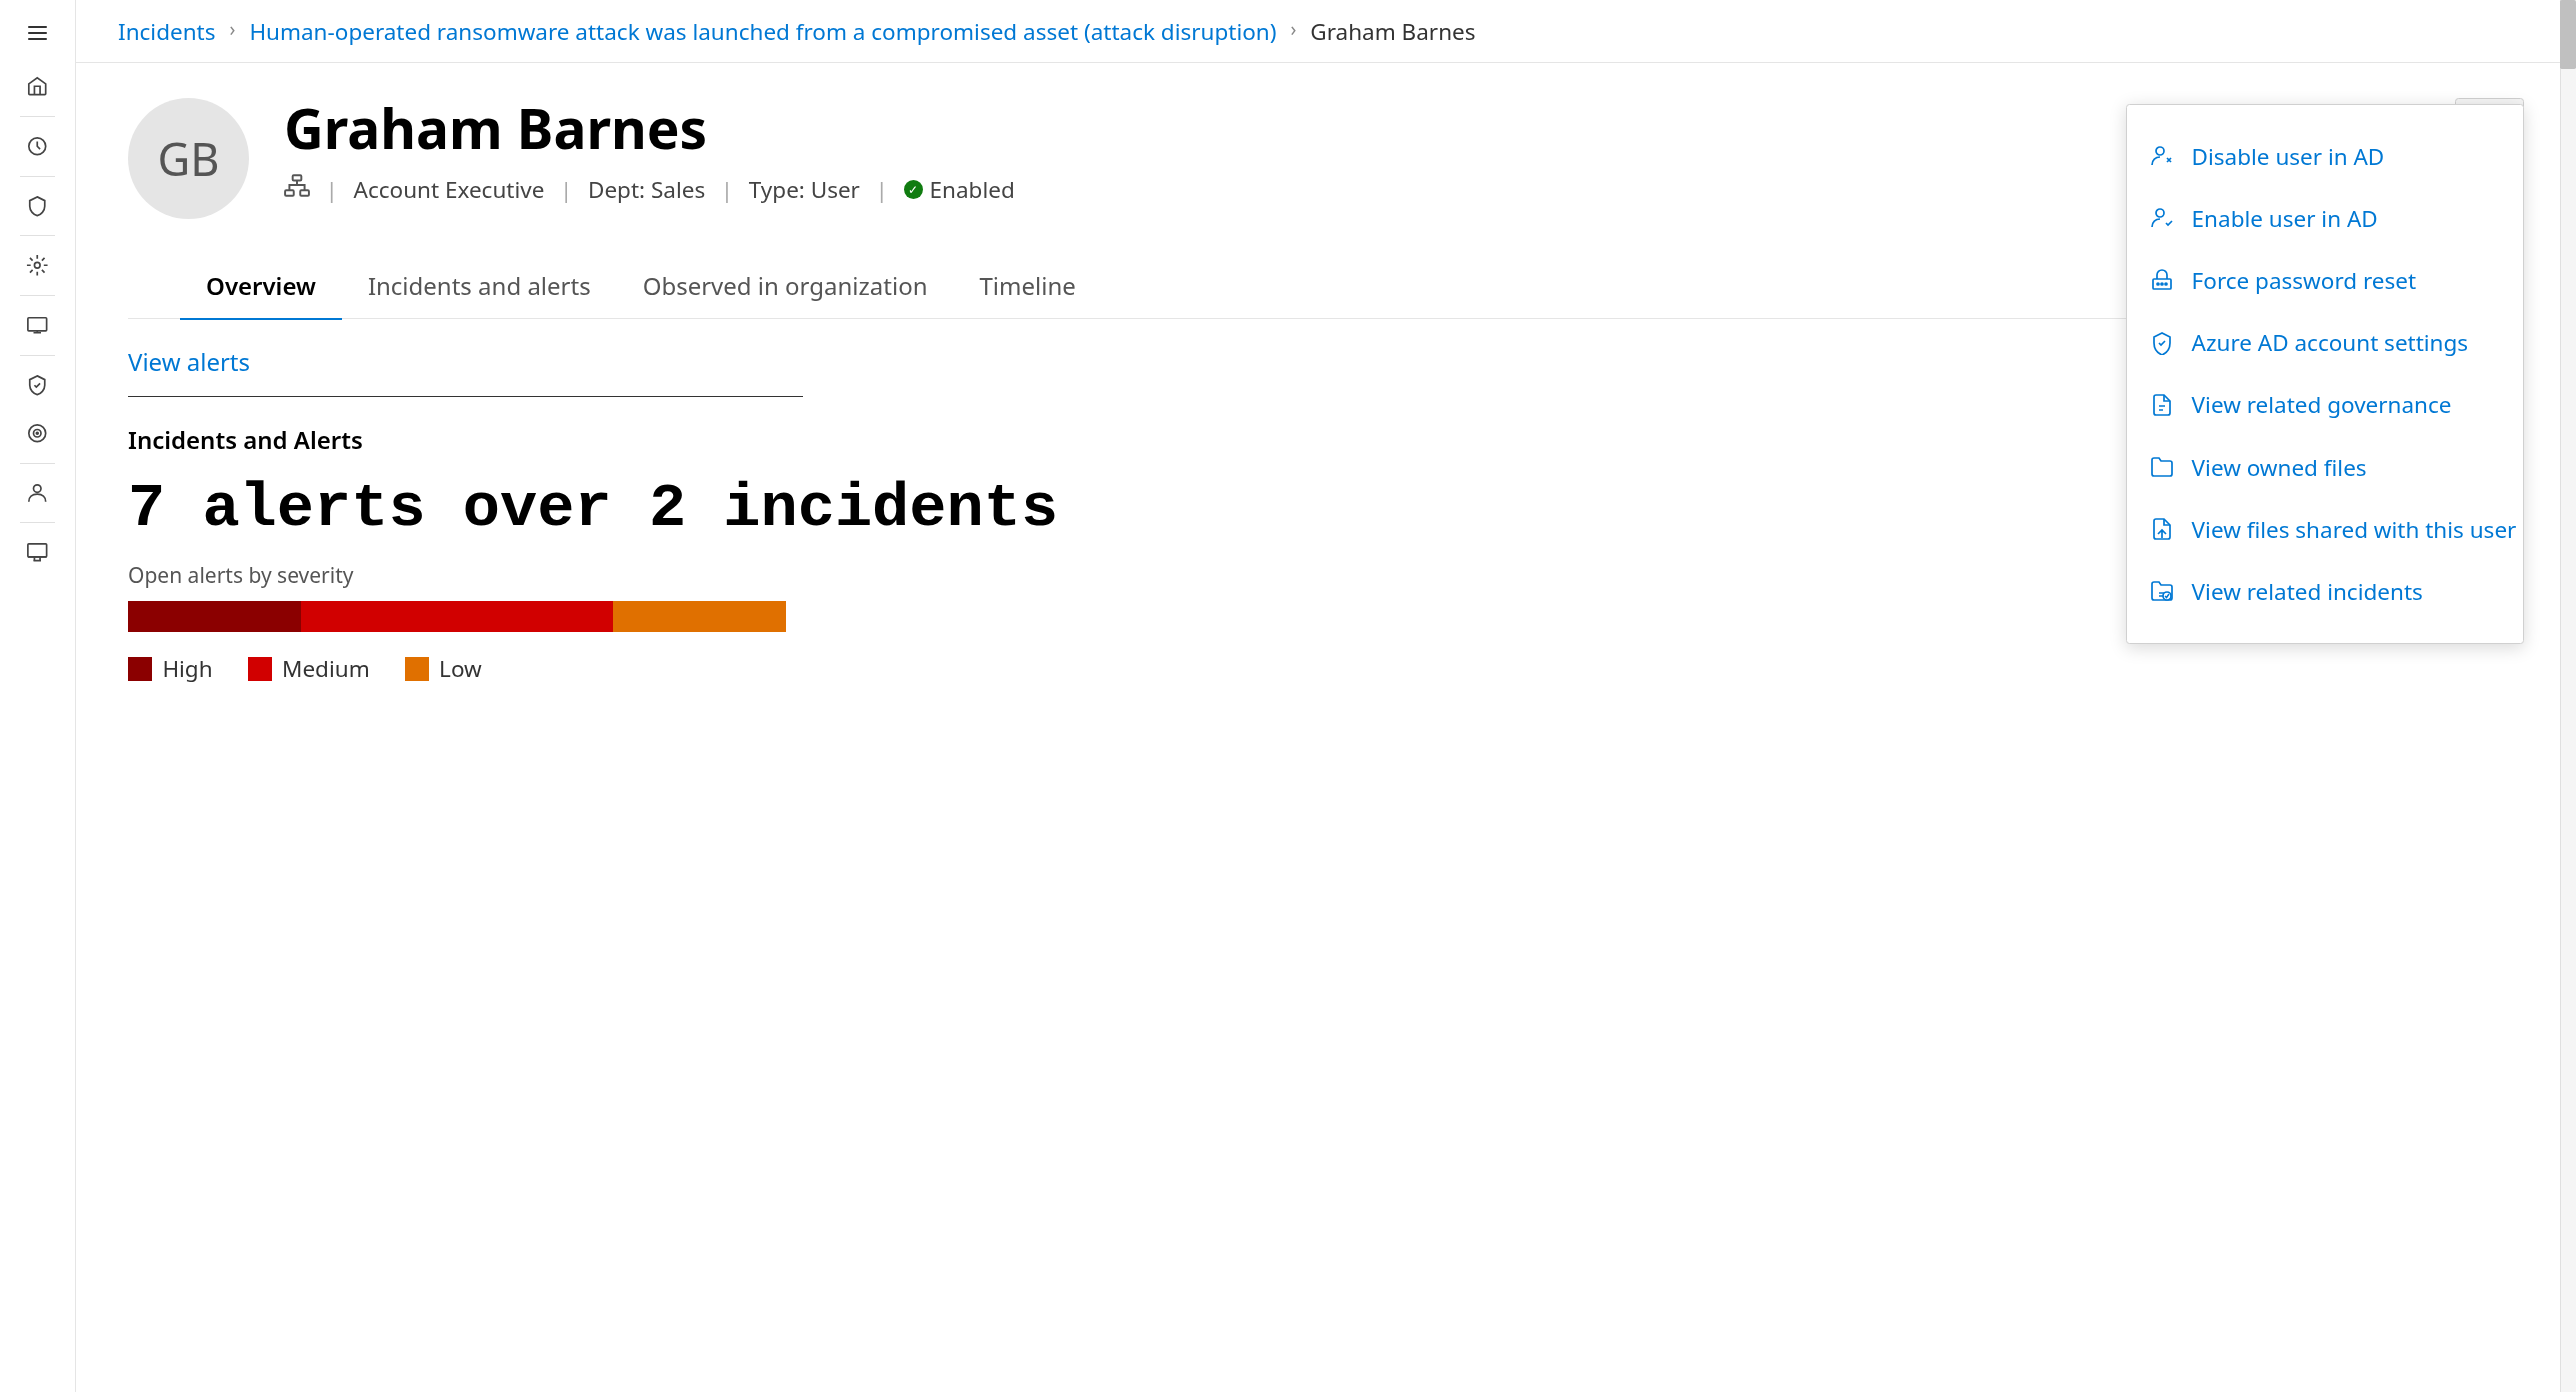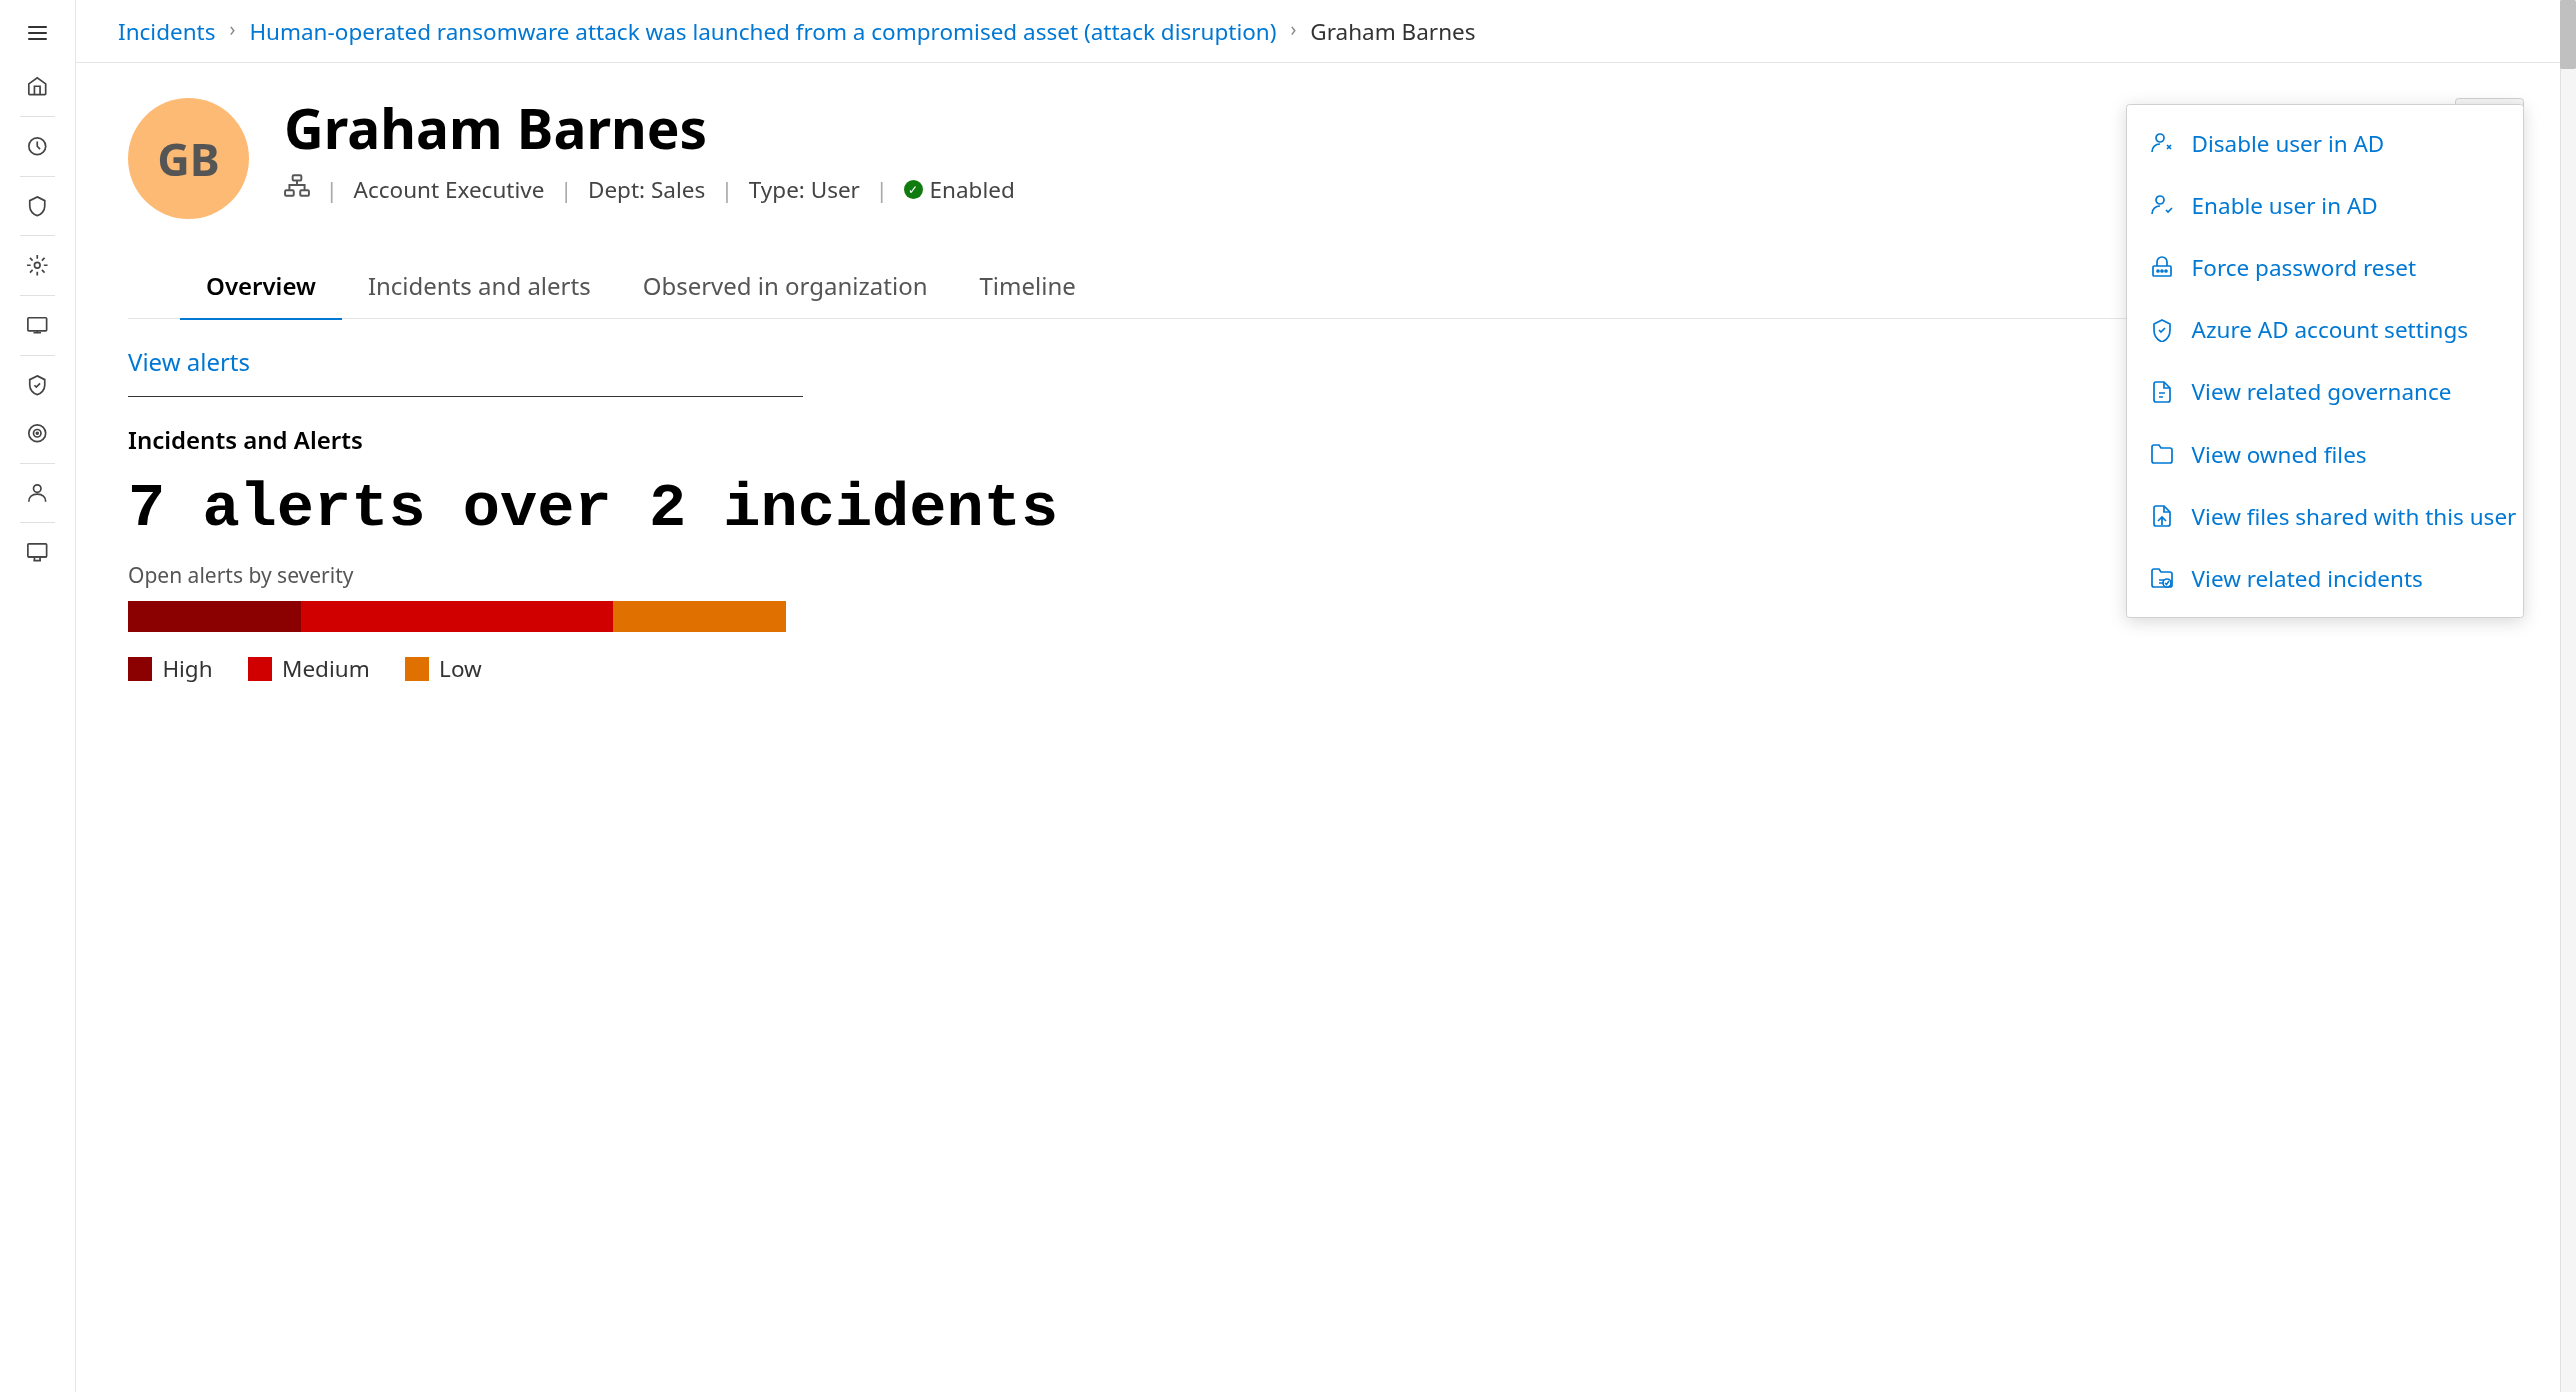--- a/index.html
+++ b/index.html
@@ -105,26 +105,26 @@
     .profile-header {
       display: flex;
       align-items: flex-start;
       gap: 35px;
       margin-bottom: 26px;
     }
     .avatar-circle {
       width: 121px;
       height: 121px;
       border-radius: 50%;
-      background: #fdba74;
+      background: #e5e5e5;
       display: flex;
       align-items: center;
       justify-content: center;
       font-size: 45px;
-      font-weight: 700;
+      font-weight: 400;
       color: #555;
       flex-shrink: 0;
     }
     .profile-info {
       display: flex;
       flex-direction: column;
       justify-content: center;
     }
     .profile-name {
       font-size: 55px;
@@ -288,21 +288,21 @@
     .context-menu {
       position: absolute;
       top: 104px;
       right: 52px;
       width: 398px;
       background: #fff;
       border: 0.9px solid #d0d0d0;
       box-shadow: 0 3.5px 17.3px rgba(0,0,0,0.15);
       border-radius: 3.5px;
       z-index: 100;
-      padding: 7px 0;
+      padding: 20px 0;
     }
     .menu-item {
       display: flex;
       align-items: center;
       gap: 15.6px;
       padding: 15.6px 21px;
       font-size: 22.5px;
       color: #0078d4;
       cursor: pointer;
       white-space: nowrap;

